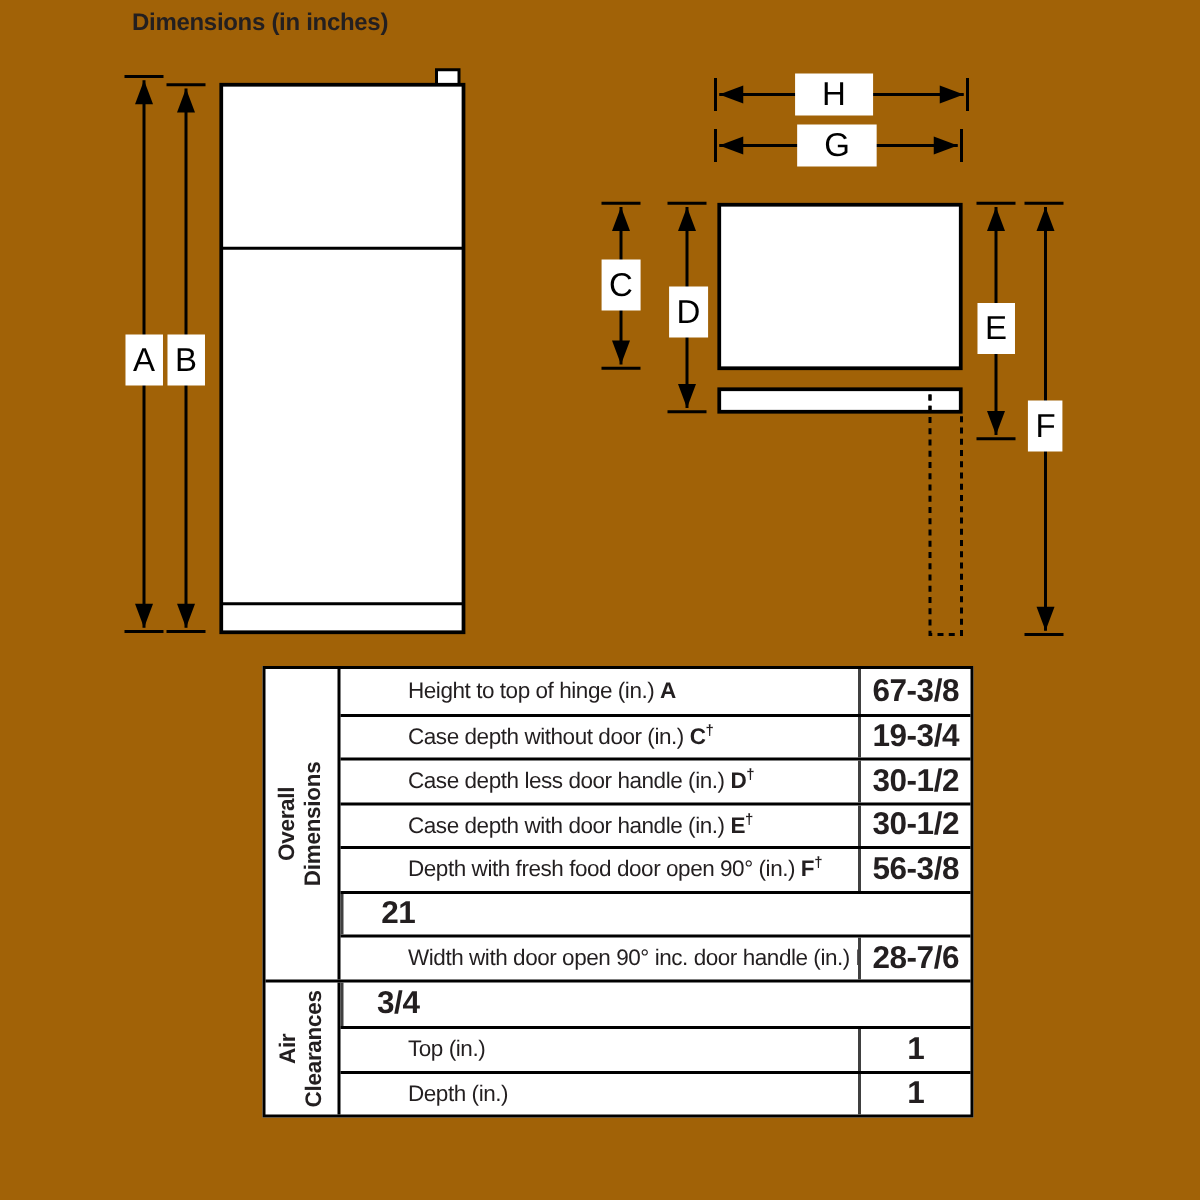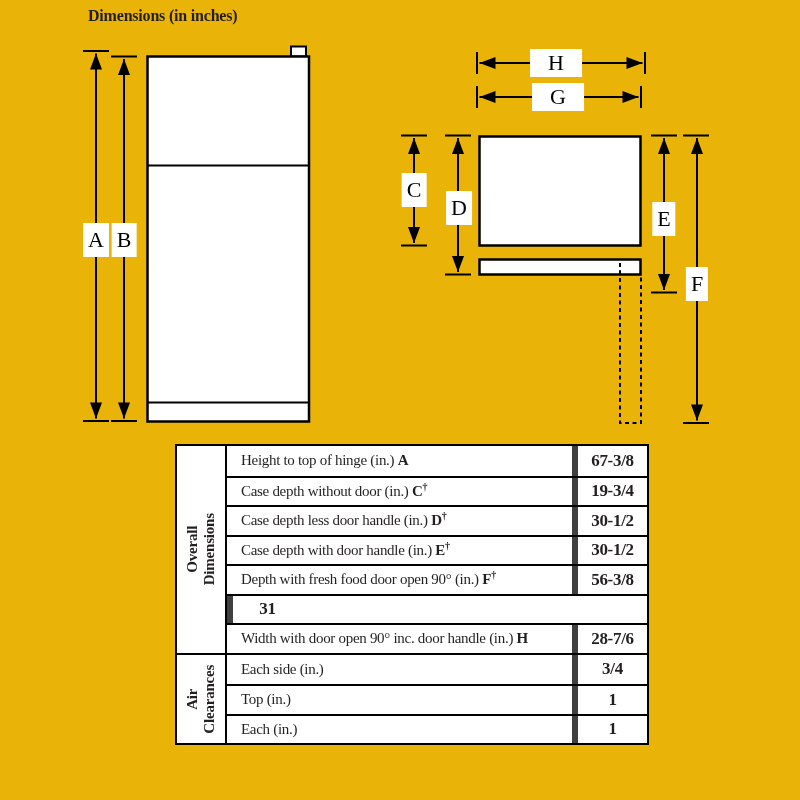--- a/index.html
+++ b/index.html
@@ -1,19 +1,19 @@
 <!DOCTYPE html>
 <html><head>
 <meta charset="utf-8">
 <style>
   * { margin:0; padding:0; box-sizing:border-box; }
   html,body { background:#ffffff; }
   .page {
-    position:relative; width:800px; height:800px; background:#eab308;
-    font-family:Liberation Serif, serif; color:#231f20; overflow:hidden;
+    position:relative; width:800px; height:800px; background:#a16207;
+    font-family:Liberation Sans, sans-serif; color:#231f20; overflow:hidden;
   }
   .title {
     position:absolute; left:88px; top:7px;
     font-size:16px; font-weight:bold; color:#231f20; letter-spacing:-0.2px;
   }
   .diagram-svg { position:absolute; left:0; top:0; }
   .dim-label {
     position:absolute; transform:translate(-50%,-50%);
     background:#fff; color:#000; font-size:22px; line-height:1;
     padding:6px 5px; white-space:nowrap;
@@ -34,29 +34,29 @@
   .glabel {
     transform:rotate(-90deg); font-weight:bold; font-size:15px;
     line-height:1.15; text-align:center; white-space:nowrap;
     display:flex; flex-direction:column; letter-spacing:-0.2px;
   }
   .trows { flex:1; min-width:0; }
   .trow { display:flex; align-items:stretch; height:29.5px; }
   .trow + .trow { border-top:2px solid #000; }
   .tlabel {
     flex:1; min-width:0; display:flex; align-items:center;
-    padding-left:14px; overflow:hidden;
+    padding-left:14px; overflow:hidden;margin-left:31px;
   }
   .lwrap { font-size:15px; letter-spacing:-0.3px; white-space:nowrap; }
   .letter { font-weight:bold; }
   .dag { font-size:10px; font-weight:bold; vertical-align:super; line-height:0; }
   .tvalue {
-    width:75px; min-width:75px; border-left:6px solid #404040;
+    width:75px; min-width:75px; border-left:2px solid #404040;
     display:flex; align-items:center; justify-content:center;
-    font-weight:bold; font-size:17px; letter-spacing:-0.3px;
+    font-weight:bold; font-size:21px; letter-spacing:-0.3px;
   }
 </style>
 </head>
 <body>
 
 <div class="page">
 
   <div class="title">Dimensions (in inches)</div>
 
   <svg class="diagram-svg" width="800" height="450" viewBox="0 0 800 450">
@@ -172,54 +172,51 @@
             </div>
           <div class="tvalue">30-1/2</div>
         </div>
         <div class="trow">
           <div class="tlabel">
               <span class="lwrap"><span>Depth with fresh food door open 90° (in.)</span> <b class="letter">F</b><sup class="dag">†</sup></span>
             </div>
           <div class="tvalue">56-3/8</div>
         </div>
         <div class="trow">
-          <div class="tvalue">31</div>
+          <div class="tvalue">21</div>
         </div>
         <div class="trow">
           <div class="tlabel">
               <span class="lwrap"><span>Width with door open 90° inc. door handle (in.)</span> <b class="letter">H</b><sup class="dag"></sup></span>
             </div>
           <div class="tvalue">28-7/6</div>
         </div>
       </div>
     </div>
 
     <div class="tgroup">
       <div class="gcell">
         <div class="glabel">
           <span>Air</span>
           <span>Clearances</span>
         </div>
       </div>
       <div class="trows">
         <div class="trow">
-          <div class="tlabel">
-              <span class="lwrap"><span>Each side (in.)</span></span>
-            </div>
           <div class="tvalue">3/4</div>
         </div>
         <div class="trow">
           <div class="tlabel">
               <span class="lwrap"><span>Top (in.)</span></span>
             </div>
           <div class="tvalue">1</div>
         </div>
         <div class="trow">
           <div class="tlabel">
-              <span class="lwrap"><span>Each (in.)</span></span>
+              <span class="lwrap"><span>Depth (in.)</span></span>
             </div>
           <div class="tvalue">1</div>
         </div>
       </div>
     </div>
 
   </div>
 </div>
 
 </body></html>

